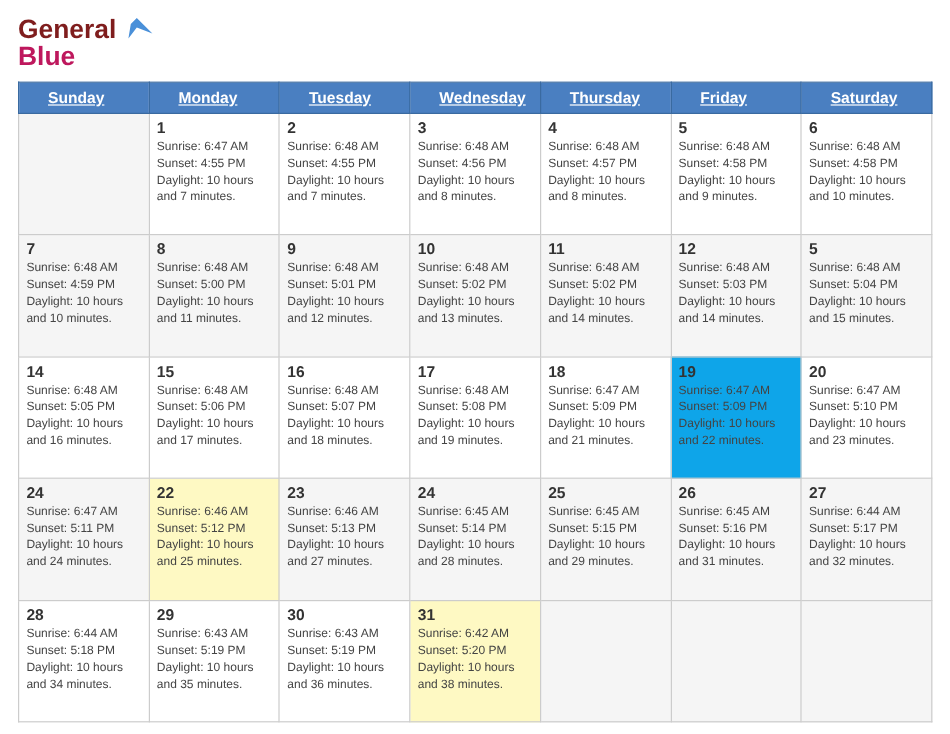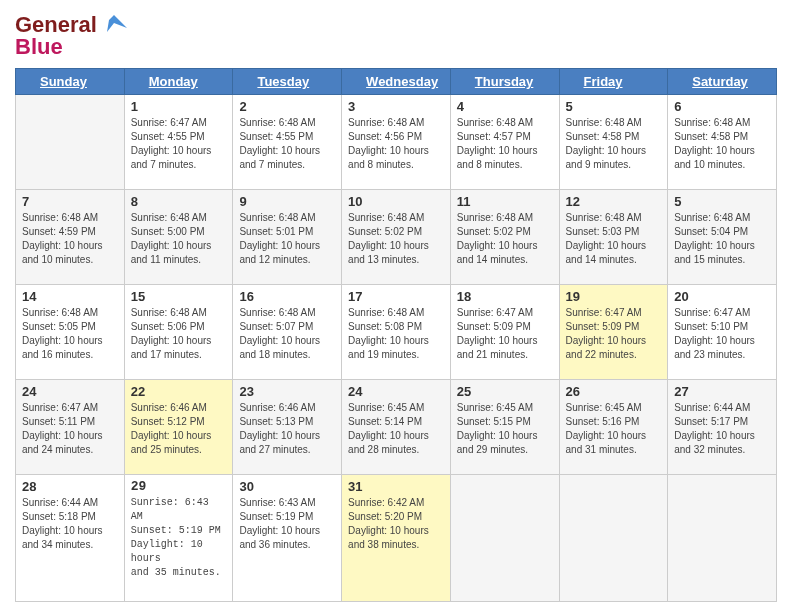--- a/index.html
+++ b/index.html
@@ -247,21 +247,21 @@
 Daylight: 10 hours
 and 19 minutes.</div>
           </td>
           <td style="background-color: rgb(255, 255, 255);">
             <span class="day-num">18</span>
             <div class="day-info" style="white-space: pre-line;">Sunrise: 6:47 AM
 Sunset: 5:09 PM
 Daylight: 10 hours
 and 21 minutes.</div>
           </td>
-          <td style="background-color: #fef9c3;">
+          <td style="background-color: #0ea5e9;">
             <span class="day-num">19</span>
             <div class="day-info" style="white-space: pre-line;">Sunrise: 6:47 AM
 Sunset: 5:09 PM
 Daylight: 10 hours
 and 22 minutes.</div>
           </td>
           <td style="background-color: rgb(255, 255, 255);">
             <span class="day-num">20</span>
             <div class="day-info" style="white-space: pre-line;">Sunrise: 6:47 AM
 Sunset: 5:10 PM
@@ -321,21 +321,21 @@
           </td>
         </tr>
         <tr>
           <td style="background-color: rgb(255, 255, 255);">
             <span class="day-num">28</span>
             <div class="day-info" style="white-space: pre-line;">Sunrise: 6:44 AM
 Sunset: 5:18 PM
 Daylight: 10 hours
 and 34 minutes.</div>
           </td>
-          <td style="background-color: rgb(255, 255, 255); font-family: Liberation Mono, monospace;">
+          <td style="background-color: rgb(255, 255, 255);">
             <span class="day-num">29</span>
             <div class="day-info" style="white-space: pre-line;">Sunrise: 6:43 AM
 Sunset: 5:19 PM
 Daylight: 10 hours
 and 35 minutes.</div>
           </td>
           <td style="background-color: rgb(255, 255, 255);">
             <span class="day-num">30</span>
             <div class="day-info" style="white-space: pre-line;">Sunrise: 6:43 AM
 Sunset: 5:19 PM

